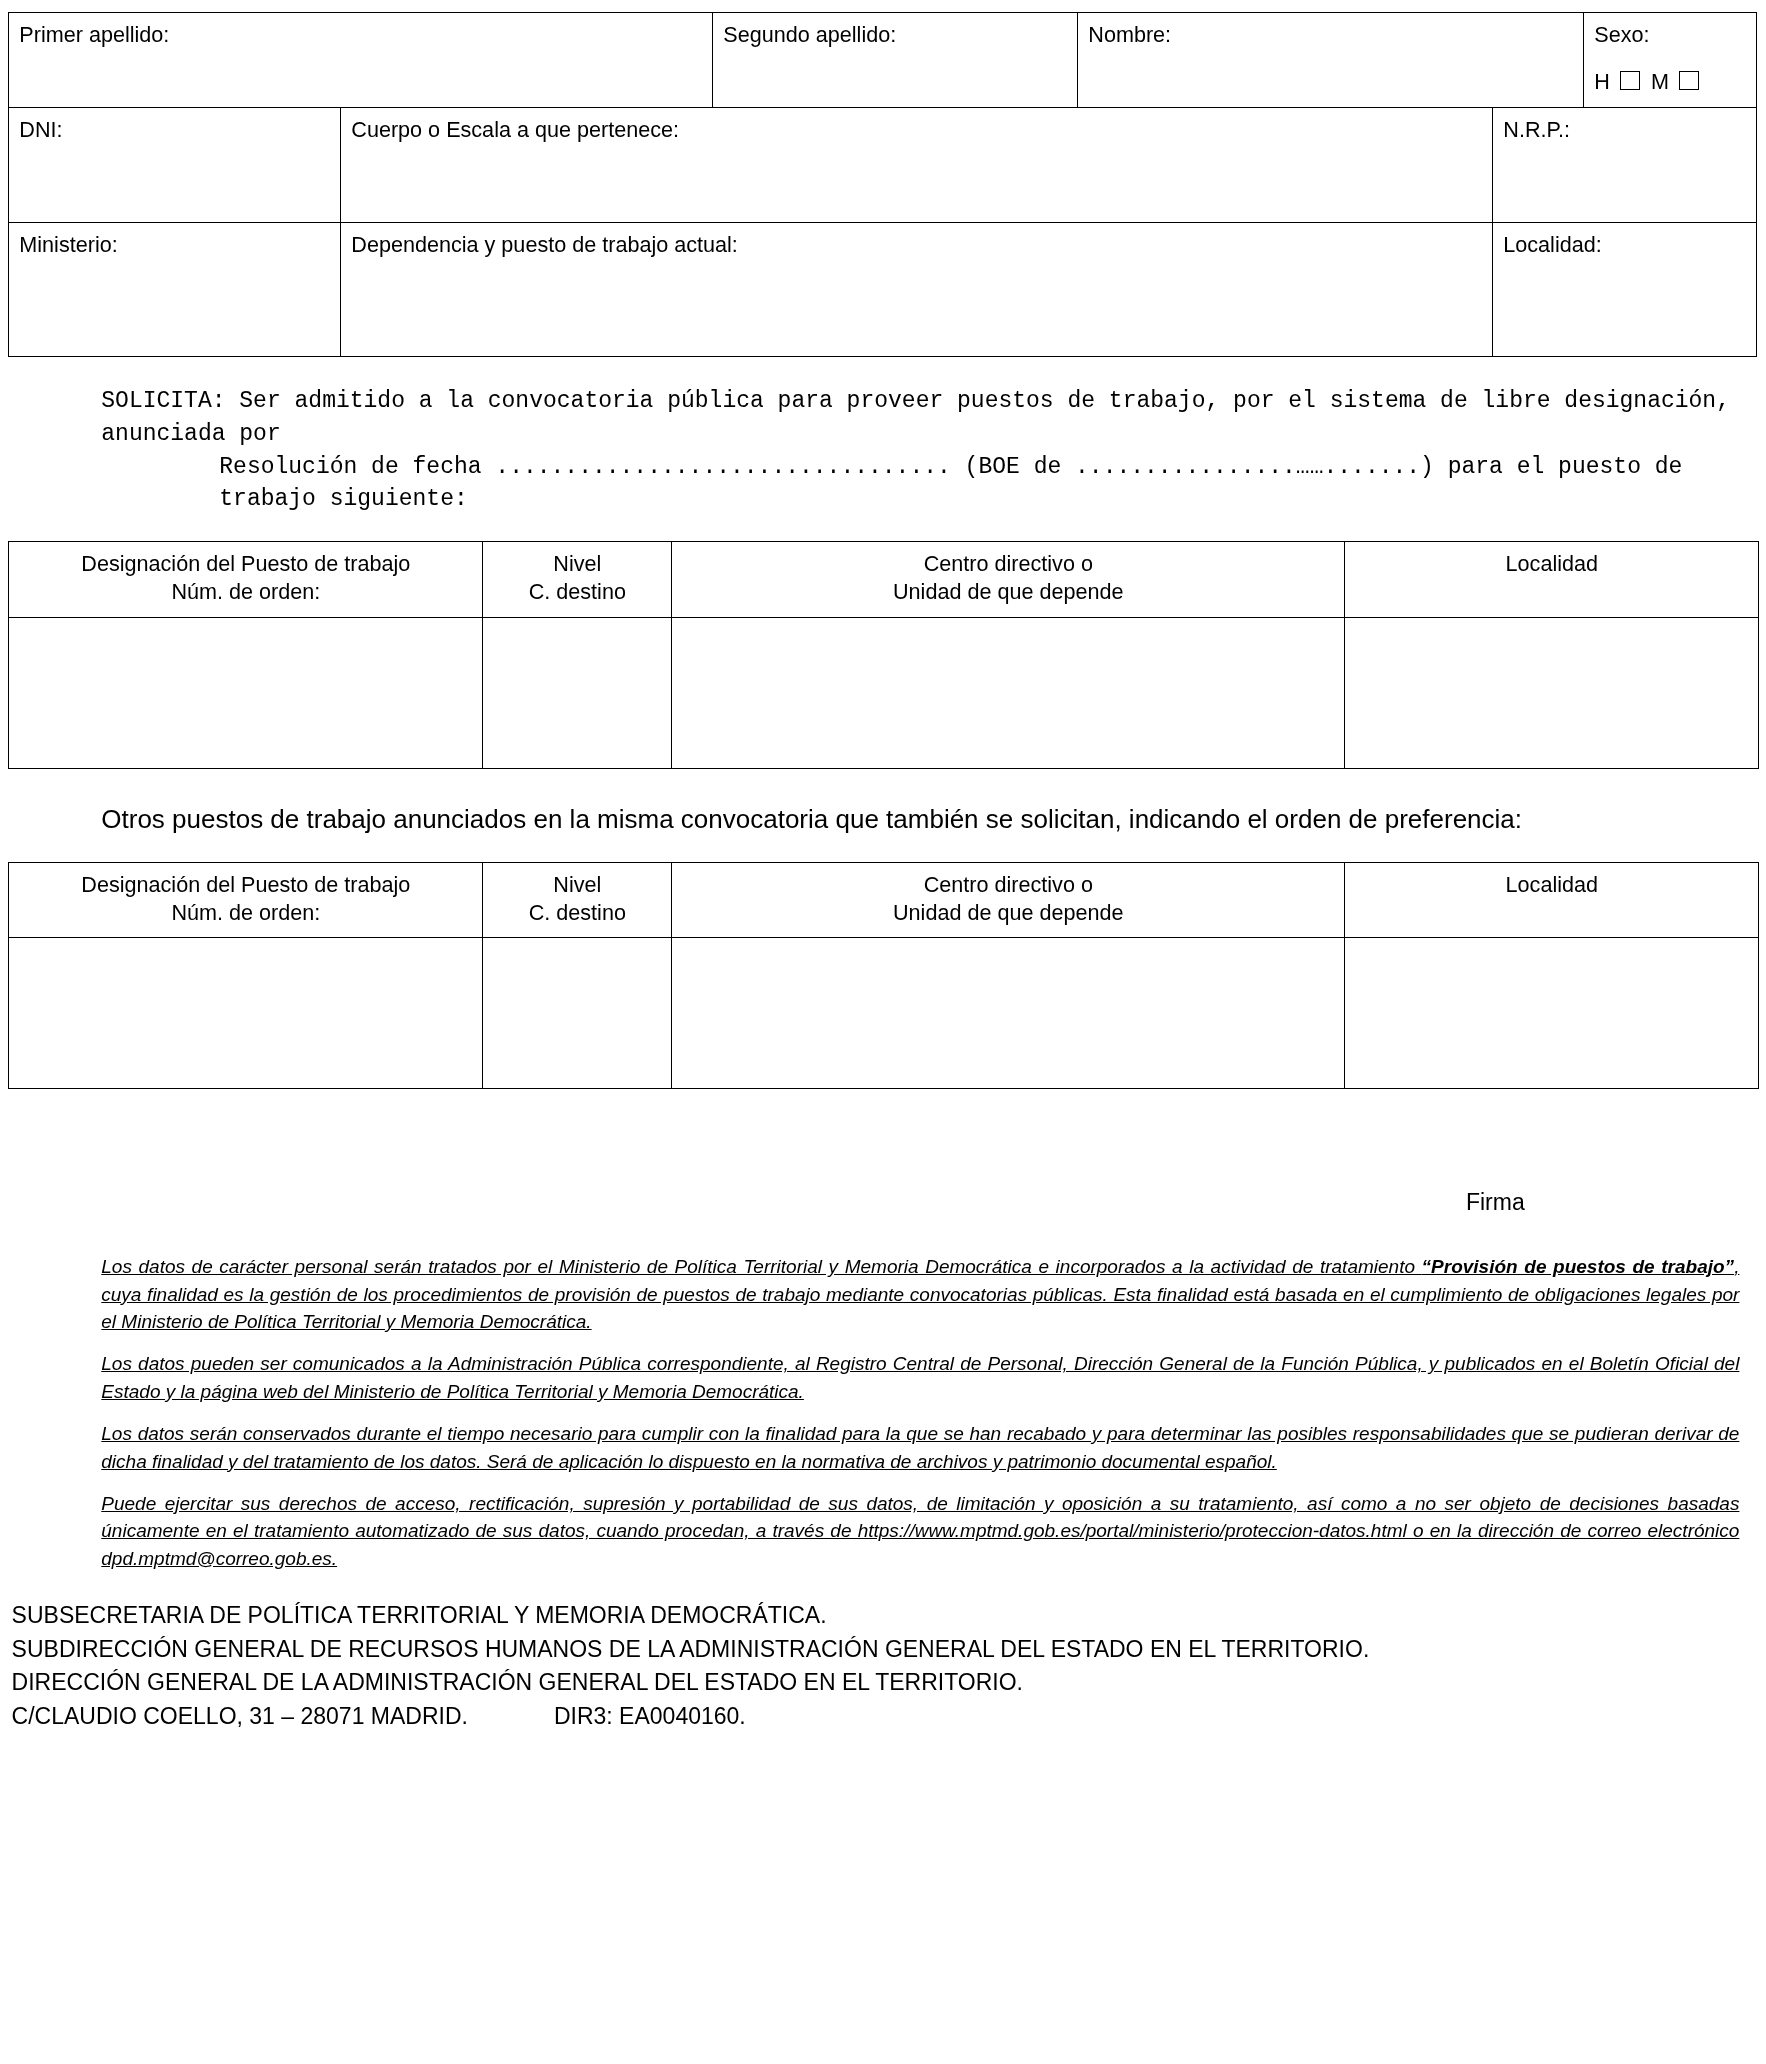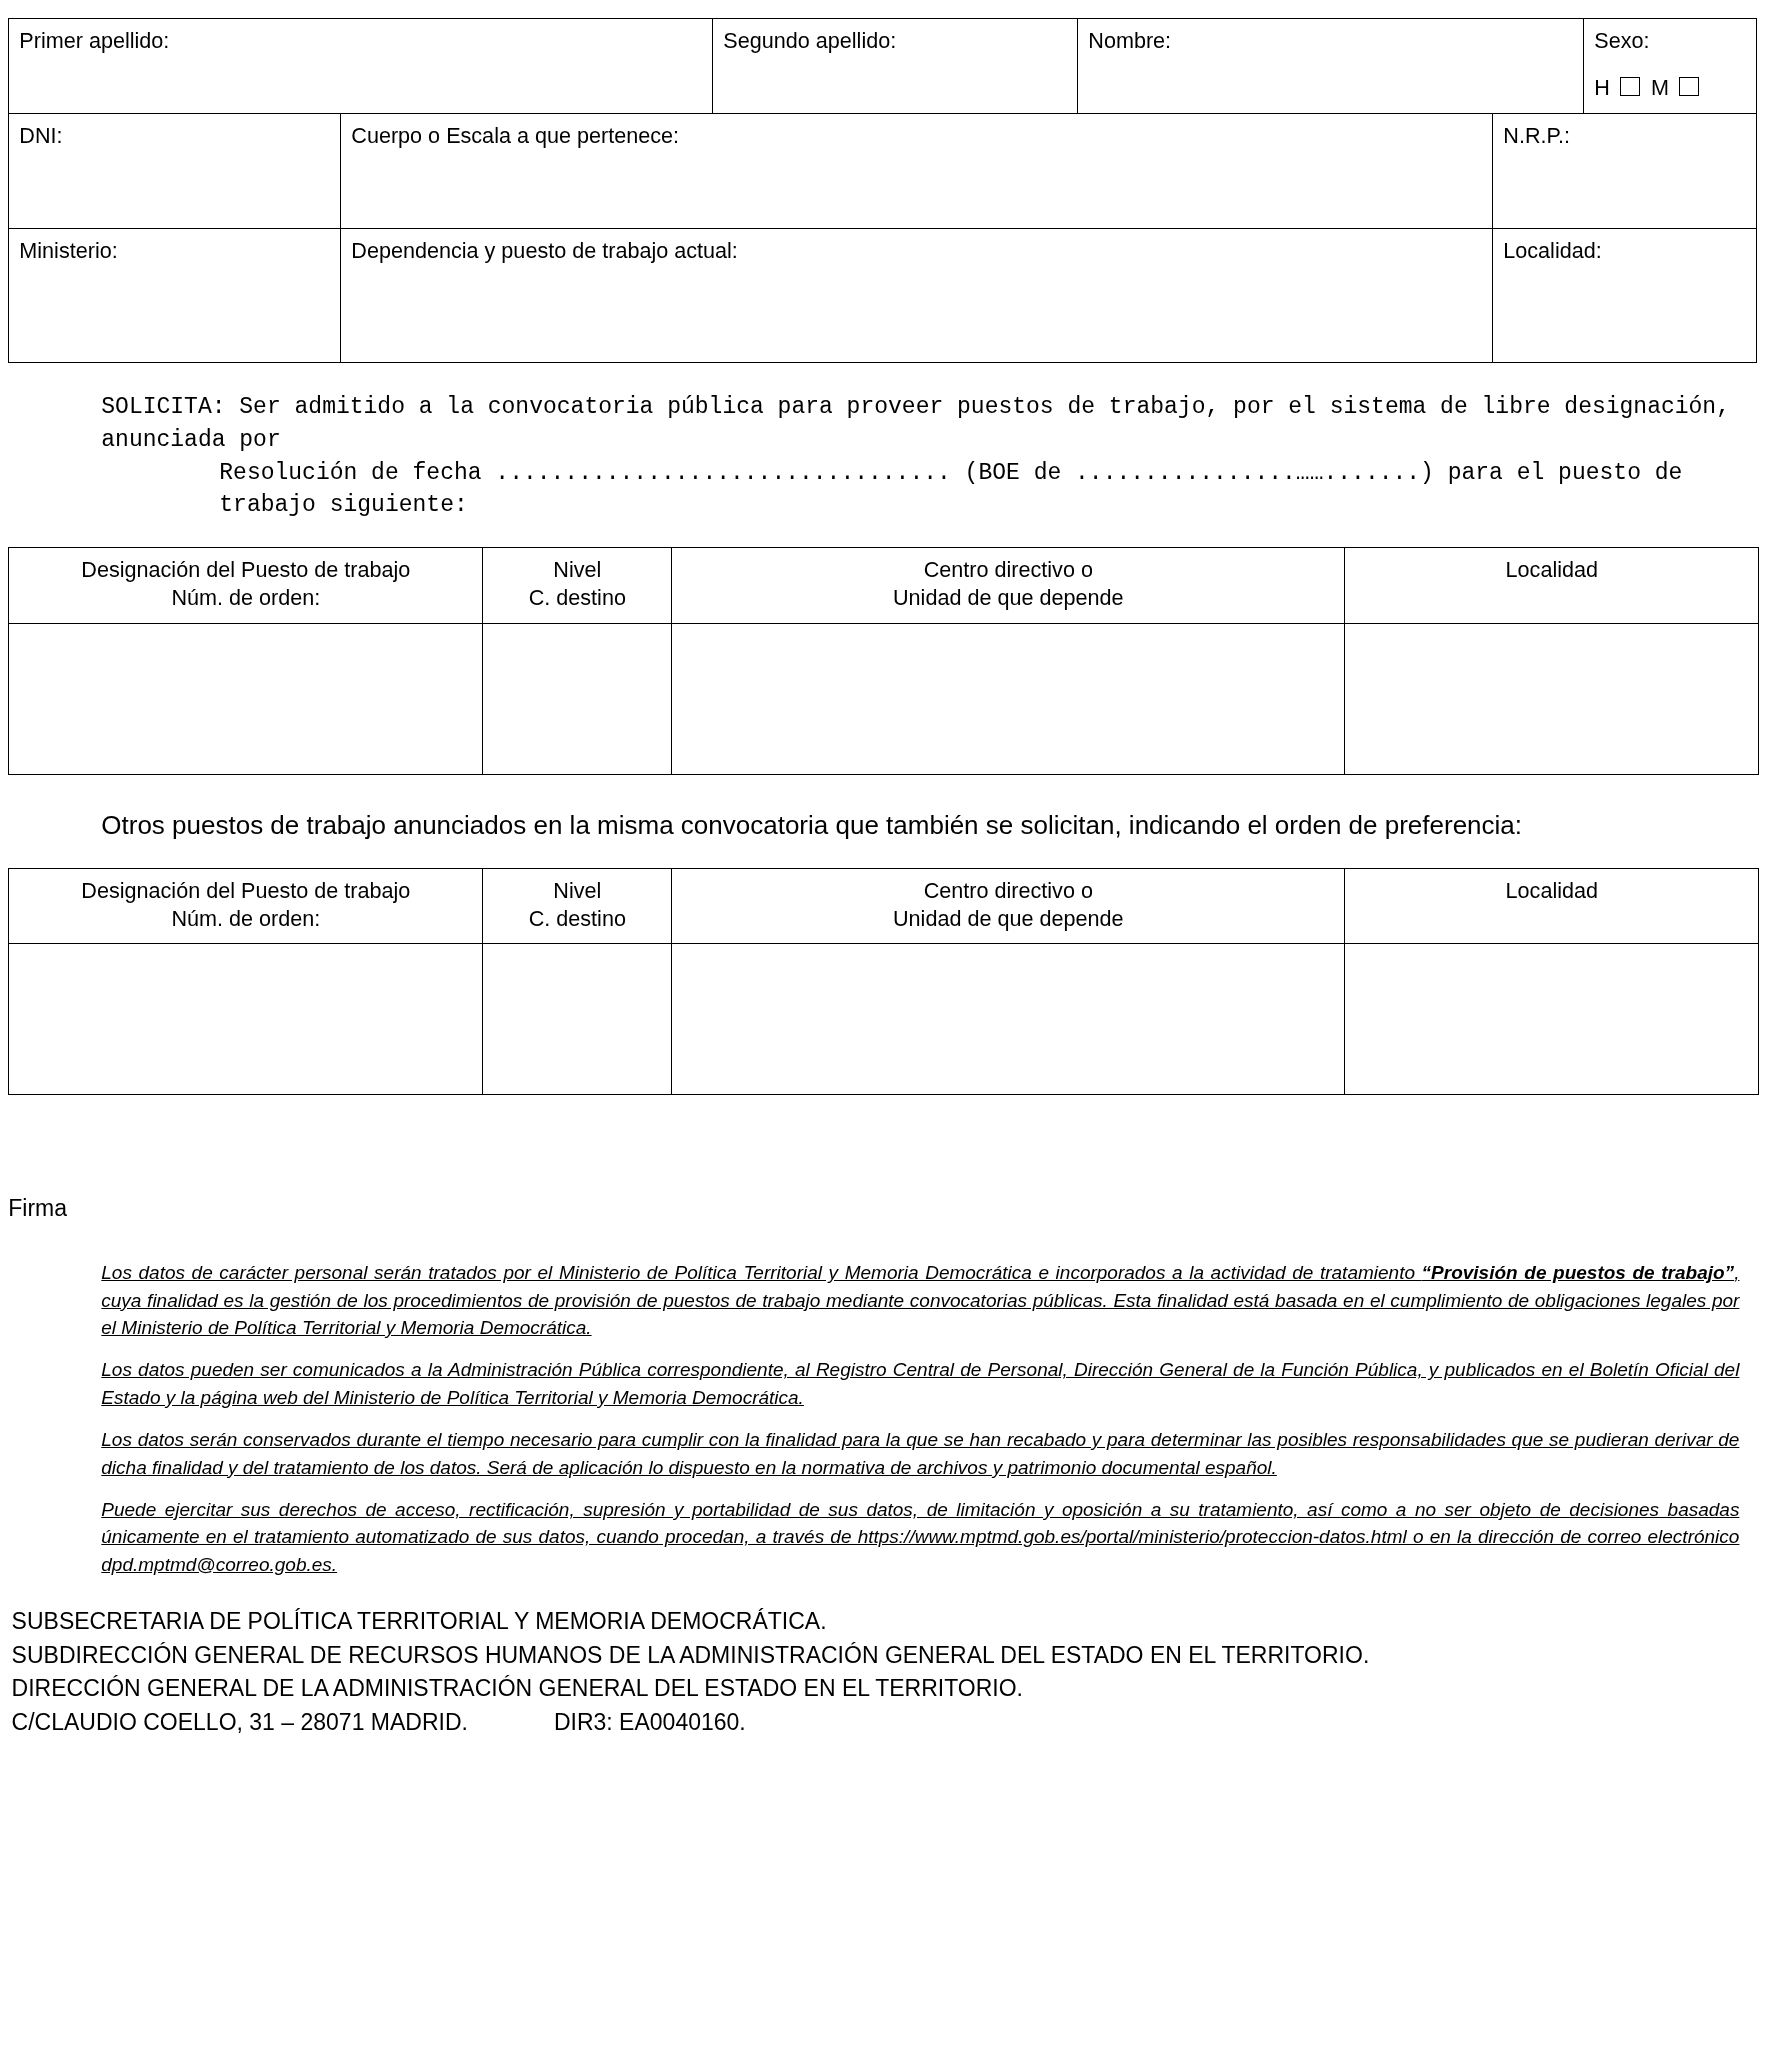--- a/index.html
+++ b/index.html
@@ -17,21 +17,20 @@
     width: 1766px;
     box-sizing: border-box;
     padding: 11.6px 8.3px 8.3px 8.3px;
   }
 
   
   table.grid {
     border-collapse: collapse;
     width: 1749px;
     table-layout: fixed;
-    margin-top: 6px;
   }
   table.grid td {
     border: 1.7px solid #000000;
     vertical-align: top;
     padding: 8.3px 10px 0 10px;
     font-size: 21.6px;
     line-height: 1.32;
   }
 
   .cell-label {
@@ -96,21 +95,21 @@
     line-height: 1.4;
   }
 
   .madrid {
     text-align: center;
     font-size: 23px;
     margin-top: 58px;
     padding-right: 158px;
   }
   .firma {
-    text-align: left;
+    text-align: right;
     font-size: 23px;
     margin-top: 100px;
     padding-right: 233px;
   }
 
   
   .legal {
     margin: 37px 0 0 0;
     padding: 0 18.3px 0 93px;
     text-decoration: underline;

